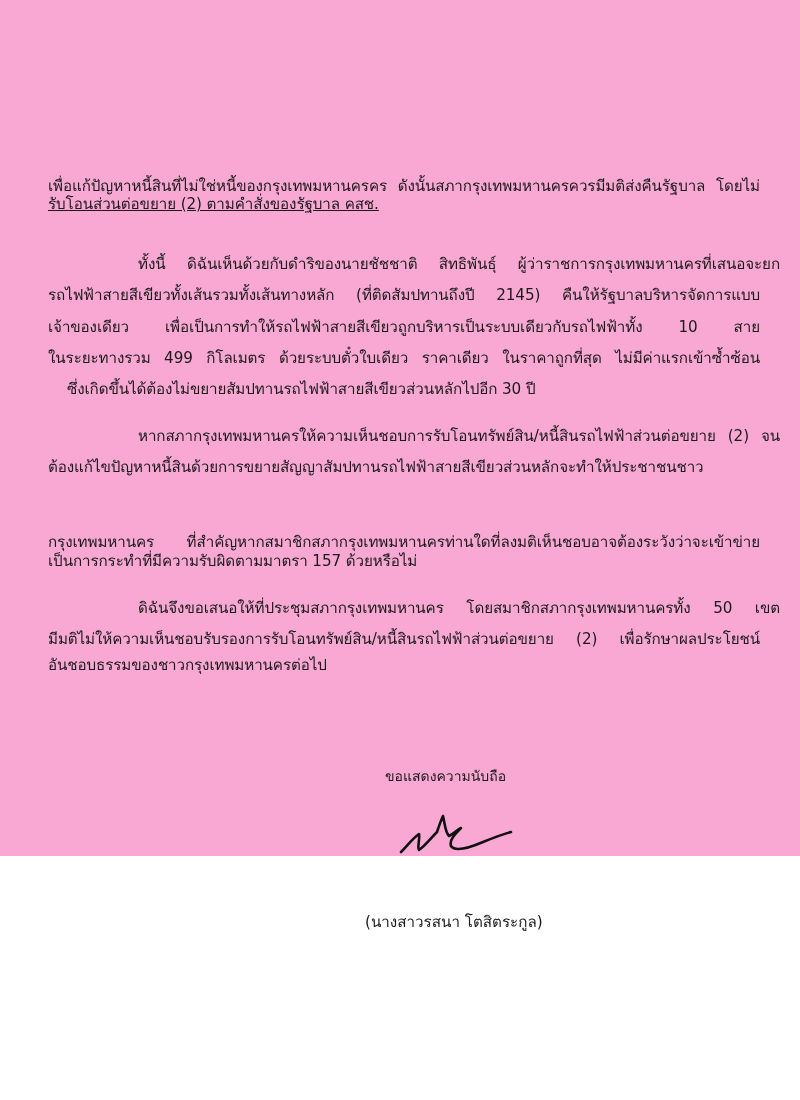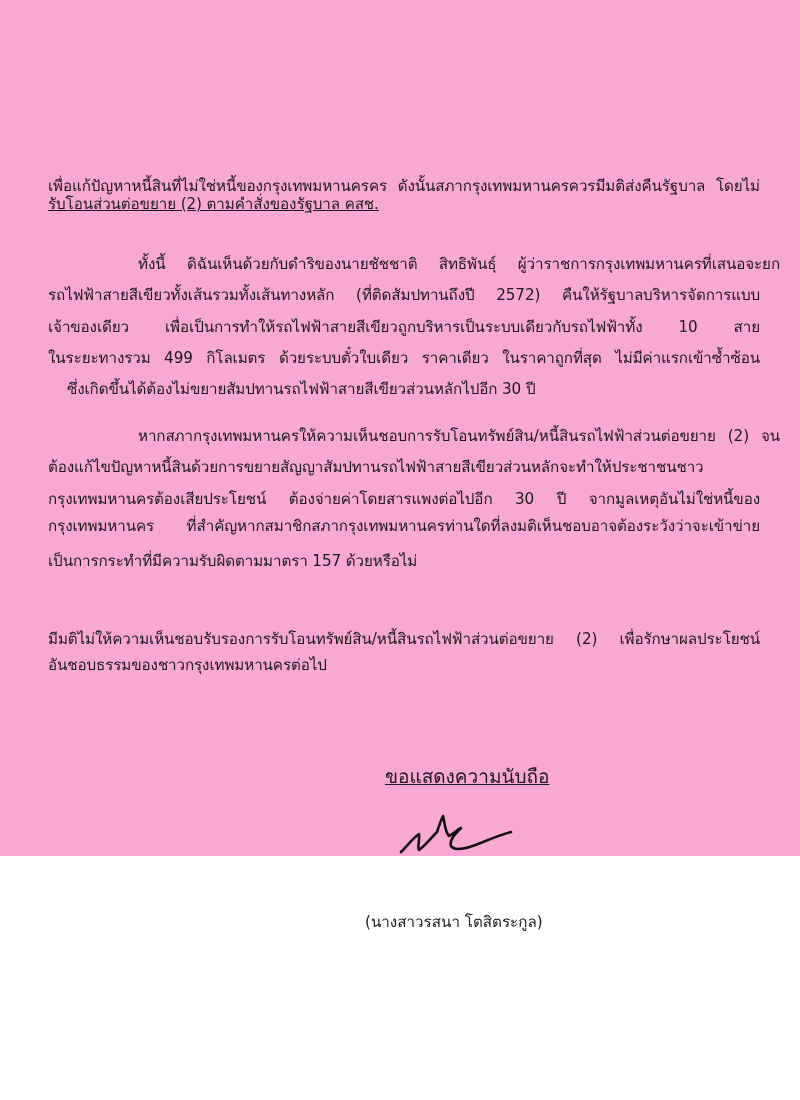--- a/index.html
+++ b/index.html
@@ -36,24 +36,23 @@
     }
     .line.indent {
       left: 118px;
       width: 642px;
       margin-left: 20px;
     }
     .closing {
       position: absolute;
       left: 385px;
       top: 766px;
-      font-size: 19px;
+      font-size: 14px;
       line-height: 20px;
       white-space: nowrap;
-      text-decoration: underline;
     }
     .signature {
       position: absolute;
       left: 393px;
       top: 812px;
       width: 130px;
       height: 46px;
     }
     .signer {
       position: absolute;
@@ -66,31 +65,31 @@
   </style>
 </head>
 <body>
 
 <div class="page">
 
   <div class="line justify" style="top:176px;">เพื่อแก้ปัญหาหนี้สินที่ไม่ใช่หนี้ของกรุงเทพมหานครคร ดังนั้นสภากรุงเทพมหานครควรมีมติส่งคืนรัฐบาล โดยไม่</div>
   <div class="line" style="top:194px;text-decoration:underline;">รับโอนส่วนต่อขยาย (2) ตามคำสั่งของรัฐบาล คสช.</div>
 
   <div class="line indent justify" style="top:254px;">ทั้งนี้ ดิฉันเห็นด้วยกับดำริของนายชัชชาติ สิทธิพันธุ์ ผู้ว่าราชการกรุงเทพมหานครที่เสนอจะยก</div>
-  <div class="line justify" style="top:285px;">รถไฟฟ้าสายสีเขียวทั้งเส้นรวมทั้งเส้นทางหลัก (ที่ติดสัมปทานถึงปี 2572) คืนให้รัฐบาลบริหารจัดการแบบ</div>
+  <div class="line justify" style="top:285px;">รถไฟฟ้าสายสีเขียวทั้งเส้นรวมทั้งเส้นทางหลัก (ที่ติดสัมปทานถึงปี 2145) คืนให้รัฐบาลบริหารจัดการแบบ</div>
   <div class="line justify" style="top:317px;">เจ้าของเดียว เพื่อเป็นการทำให้รถไฟฟ้าสายสีเขียวถูกบริหารเป็นระบบเดียวกับรถไฟฟ้าทั้ง 10 สาย</div>
   <div class="line justify" style="top:348px;">ในระยะทางรวม 499 กิโลเมตร ด้วยระบบตั๋วใบเดียว ราคาเดียว ในราคาถูกที่สุด ไม่มีค่าแรกเข้าซ้ำซ้อน</div>
   <div class="line" style="top:379px;margin-left:19px;">ซึ่งเกิดขึ้นได้ต้องไม่ขยายสัมปทานรถไฟฟ้าสายสีเขียวส่วนหลักไปอีก 30 ปี</div>
 
   <div class="line indent justify" style="top:426px;">หากสภากรุงเทพมหานครให้ความเห็นชอบการรับโอนทรัพย์สิน/หนี้สินรถไฟฟ้าส่วนต่อขยาย (2) จน</div>
   <div class="line justify" style="top:457px;">ต้องแก้ไขปัญหาหนี้สินด้วยการขยายสัญญาสัมปทานรถไฟฟ้าสายสีเขียวส่วนหลักจะทำให้ประชาชนชาว</div>
-  <div class="line justify" style="top:489px;">กรุงเทพมหานครต้องเสียประโยชน์ ต้องจ่ายค่าโดยสารแพงต่อไปอีก 30 ปี จากมูลเหตุอันไม่ใช่หนี้ของ</div>
-  <div class="line justify" style="top:516px;">กรุงเทพมหานคร ที่สำคัญหากสมาชิกสภากรุงเทพมหานครท่านใดที่ลงมติเห็นชอบอาจต้องระวังว่าจะเข้าข่าย</div>
+  <div class="line justify" style="top:532px;">กรุงเทพมหานคร ที่สำคัญหากสมาชิกสภากรุงเทพมหานครท่านใดที่ลงมติเห็นชอบอาจต้องระวังว่าจะเข้าข่าย</div>
   <div class="line" style="top:551px;">เป็นการกระทำที่มีความรับผิดตามมาตรา 157 ด้วยหรือไม่</div>
 
+  <div class="line indent justify" style="top:598px;">ดิฉันจึงขอเสนอให้ที่ประชุมสภากรุงเทพมหานคร โดยสมาชิกสภากรุงเทพมหานครทั้ง 50 เขต</div>
   <div class="line justify" style="top:629px;">มีมติไม่ให้ความเห็นชอบรับรองการรับโอนทรัพย์สิน/หนี้สินรถไฟฟ้าส่วนต่อขยาย (2) เพื่อรักษาผลประโยชน์</div>
   <div class="line" style="top:655px;">อันชอบธรรมของชาวกรุงเทพมหานครต่อไป</div>
 
   <div class="closing">ขอแสดงความนับถือ</div>
 
   <svg class="signature" viewBox="0 0 130 46">
     <path d="M8,40 C14,34 20,26 26,22 C27,28 24,36 26,38 C32,34 38,26 44,20 C46,14 48,8 50,4 C52,12 52,20 56,24 C60,22 64,18 68,16 C62,22 56,28 58,34 C62,40 76,36 90,30 C100,26 110,22 118,20" fill="none" stroke="#111111" stroke-width="2.6" stroke-linecap="round" stroke-linejoin="round"></path>
   </svg>
 
   <div class="signer">(นางสาวรสนา โตสิตระกูล)</div>

